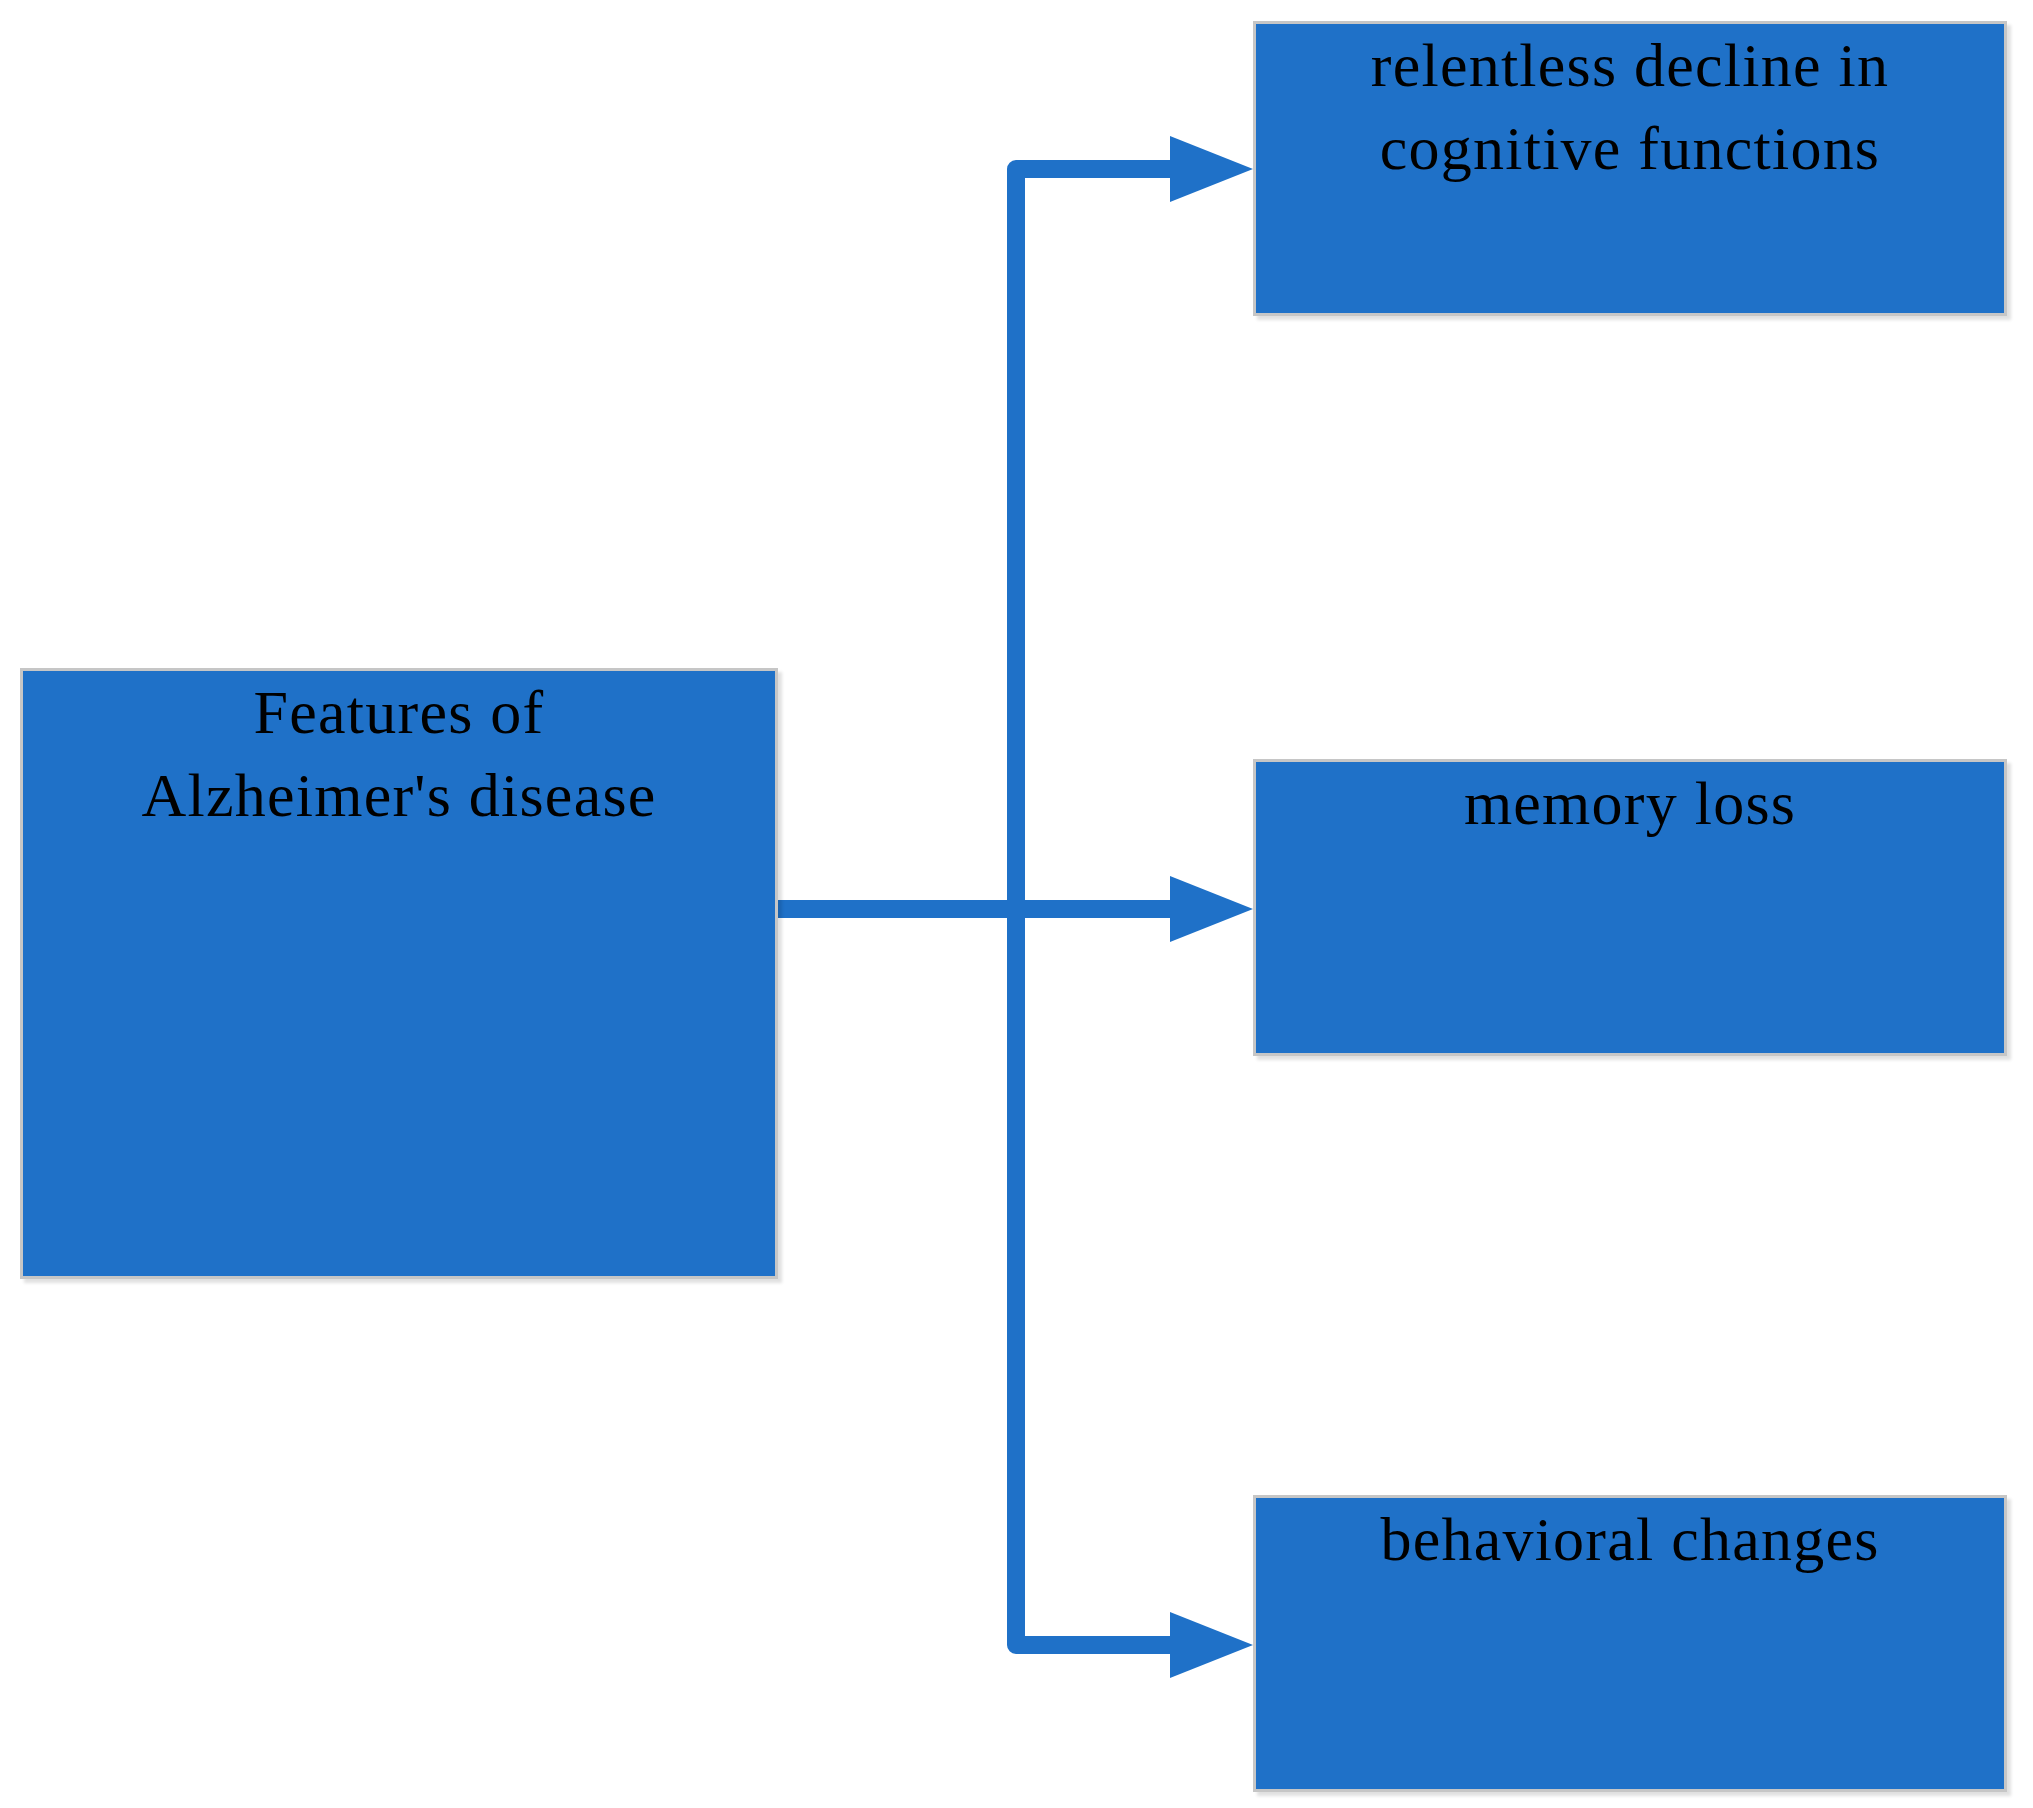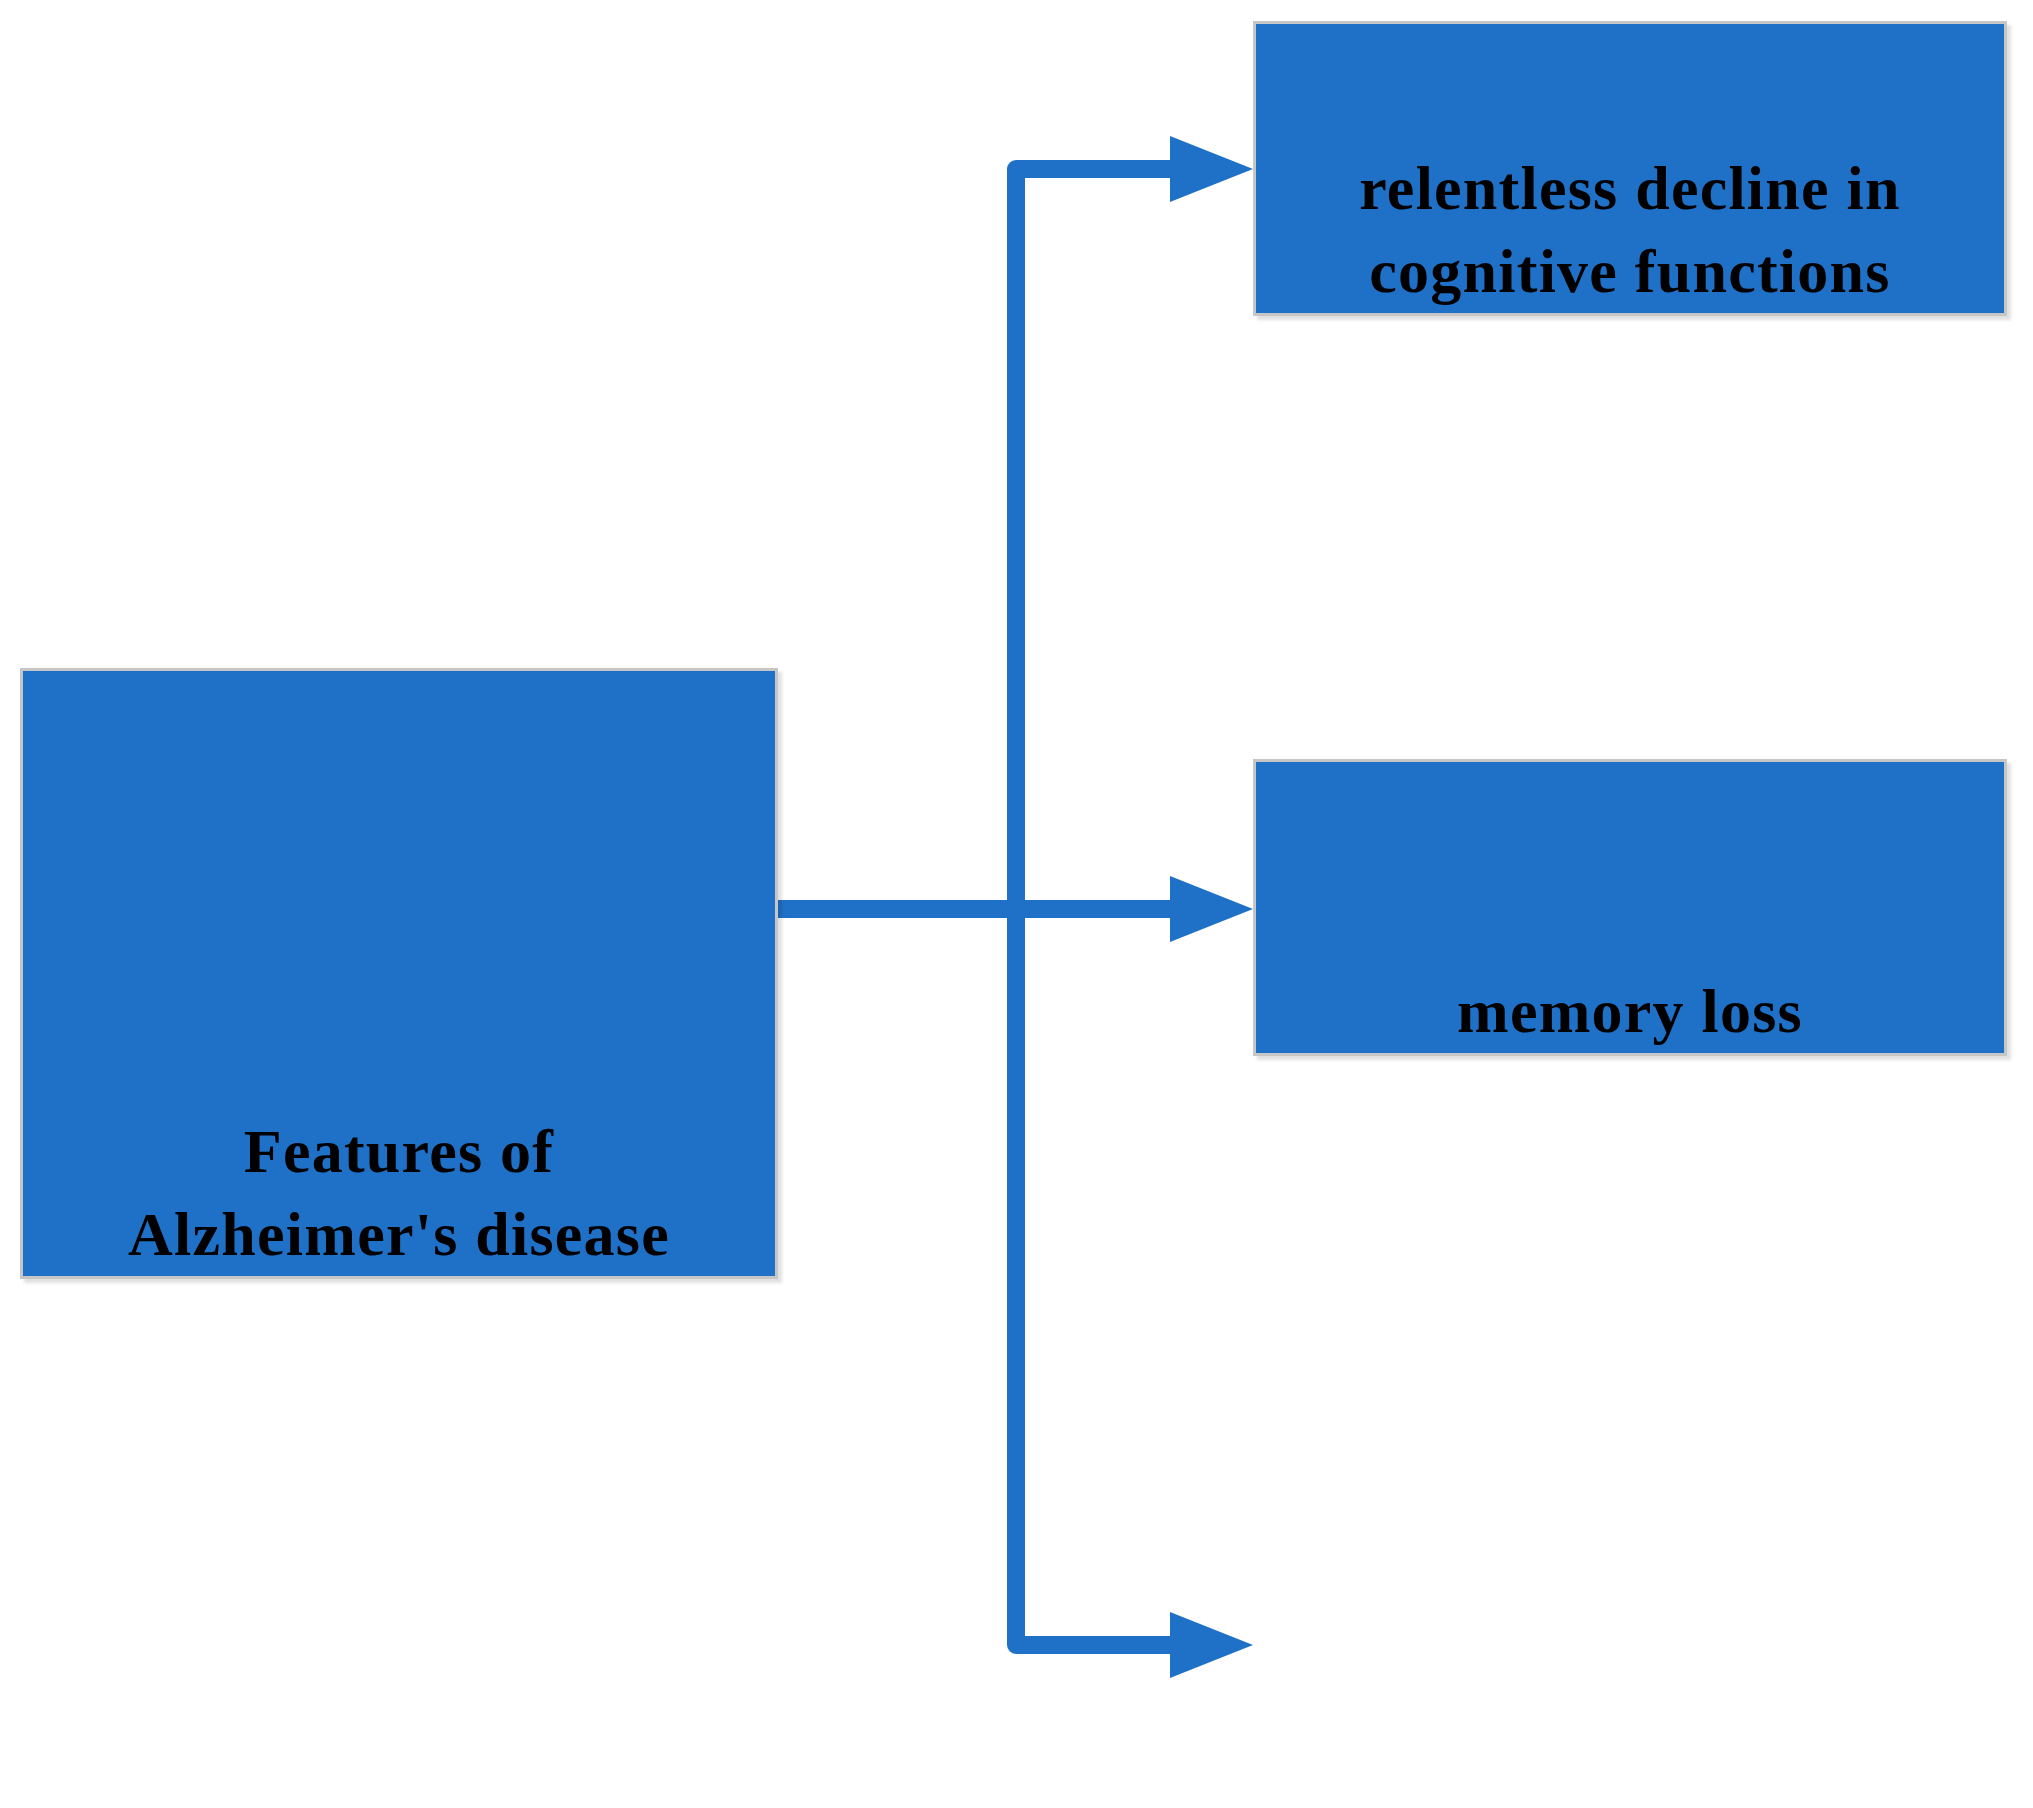--- a/index.html
+++ b/index.html
@@ -33,24 +33,23 @@
     fill: var(--connector, #1F71C8);
     stroke: none;
   }
   .node {
     position: absolute;
     box-sizing: border-box;
     background: var(--node_fill, #1F71C8);
     border: 3px solid var(--node_border, #C6C6C6);
     box-shadow: 4px 4px 3px rgba(0, 0, 0, 0.12);
     display: flex;
-    align-items: flex-end;
+    align-items: flex-start;
     justify-content: center;
     text-align: center;
-    font-weight: bold;
   }
   .node .label {
     white-space: pre-line;
     color: var(--text, #000000);
     font-size: 62px;
     line-height: 1.34;
     letter-spacing: 0.02em;
   }
   .node-root   { left: 20px;   top: 668px;  width: 758px; height: 611px; }
   .node-top    { left: 1253px; top: 21px;   width: 754px; height: 295px; }
@@ -78,14 +77,17 @@
 
   <div class="node node-top">
     <span class="label">relentless decline in
 cognitive functions</span>
   </div>
 
   <div class="node node-middle">
     <span class="label">memory loss</span>
   </div>
 
+  <div class="node node-bottom">
+    <span class="label">behavioral changes</span>
+  </div>
 
 </div>
 
 </body></html>

